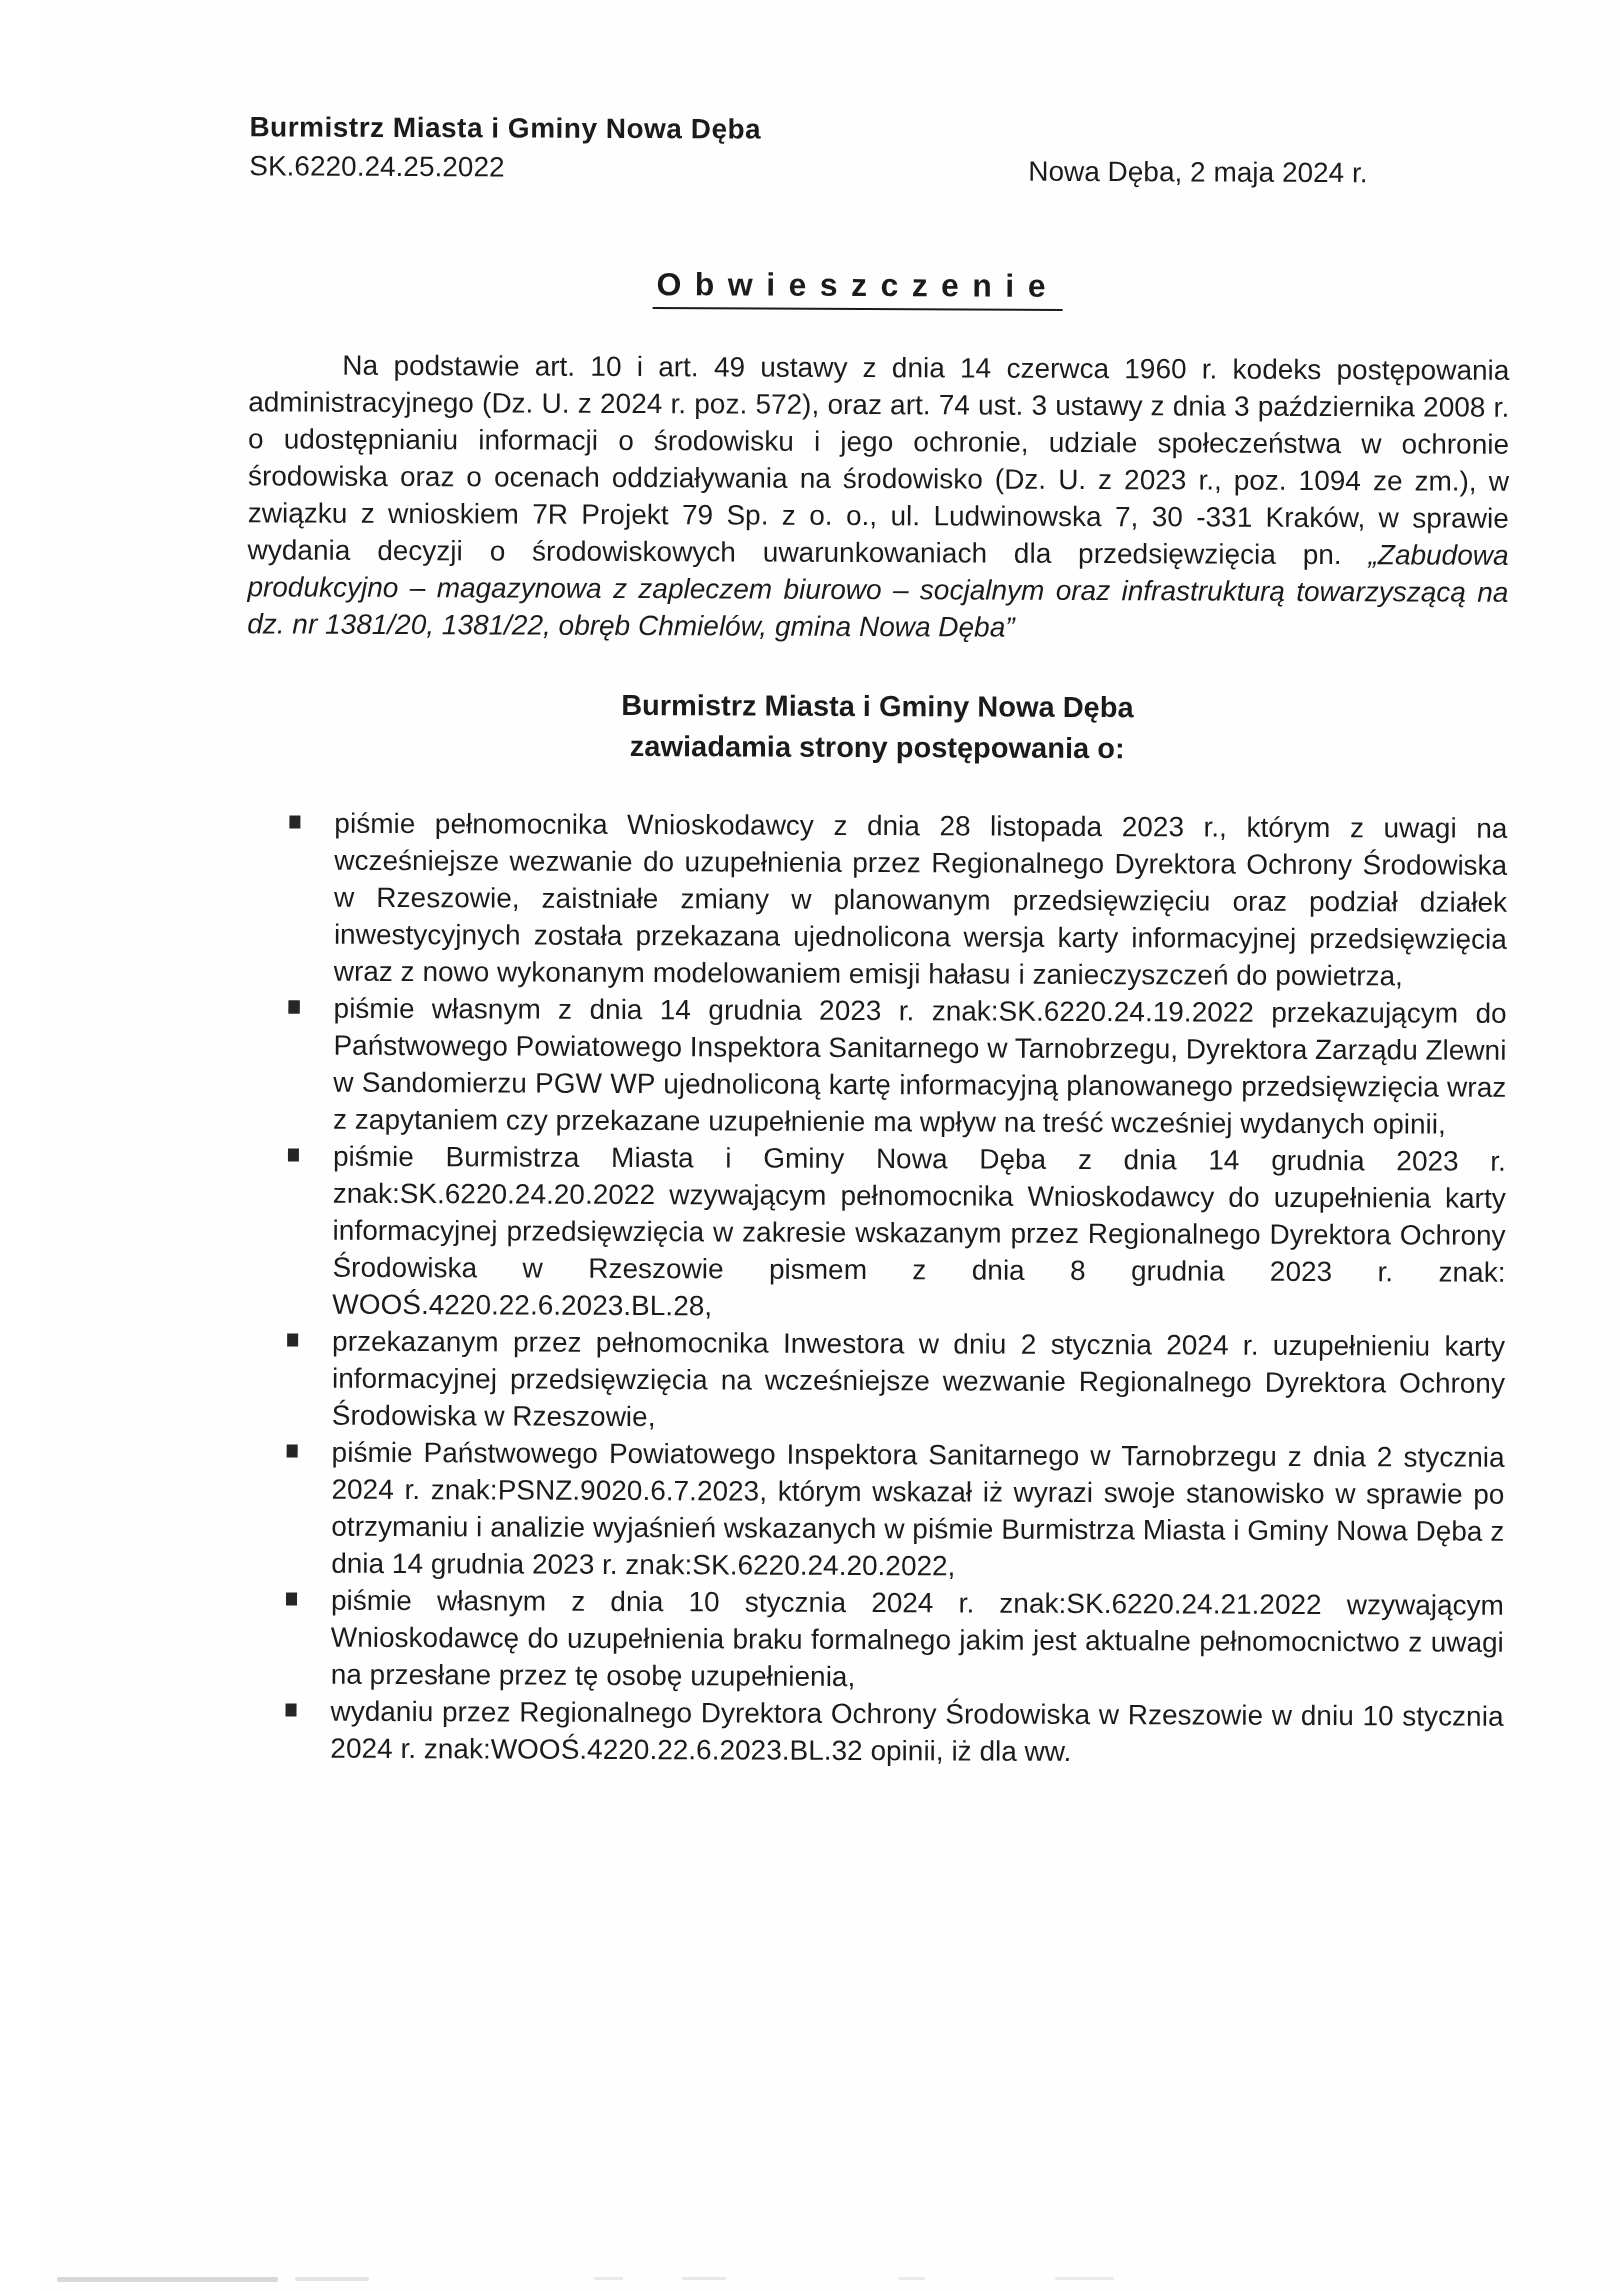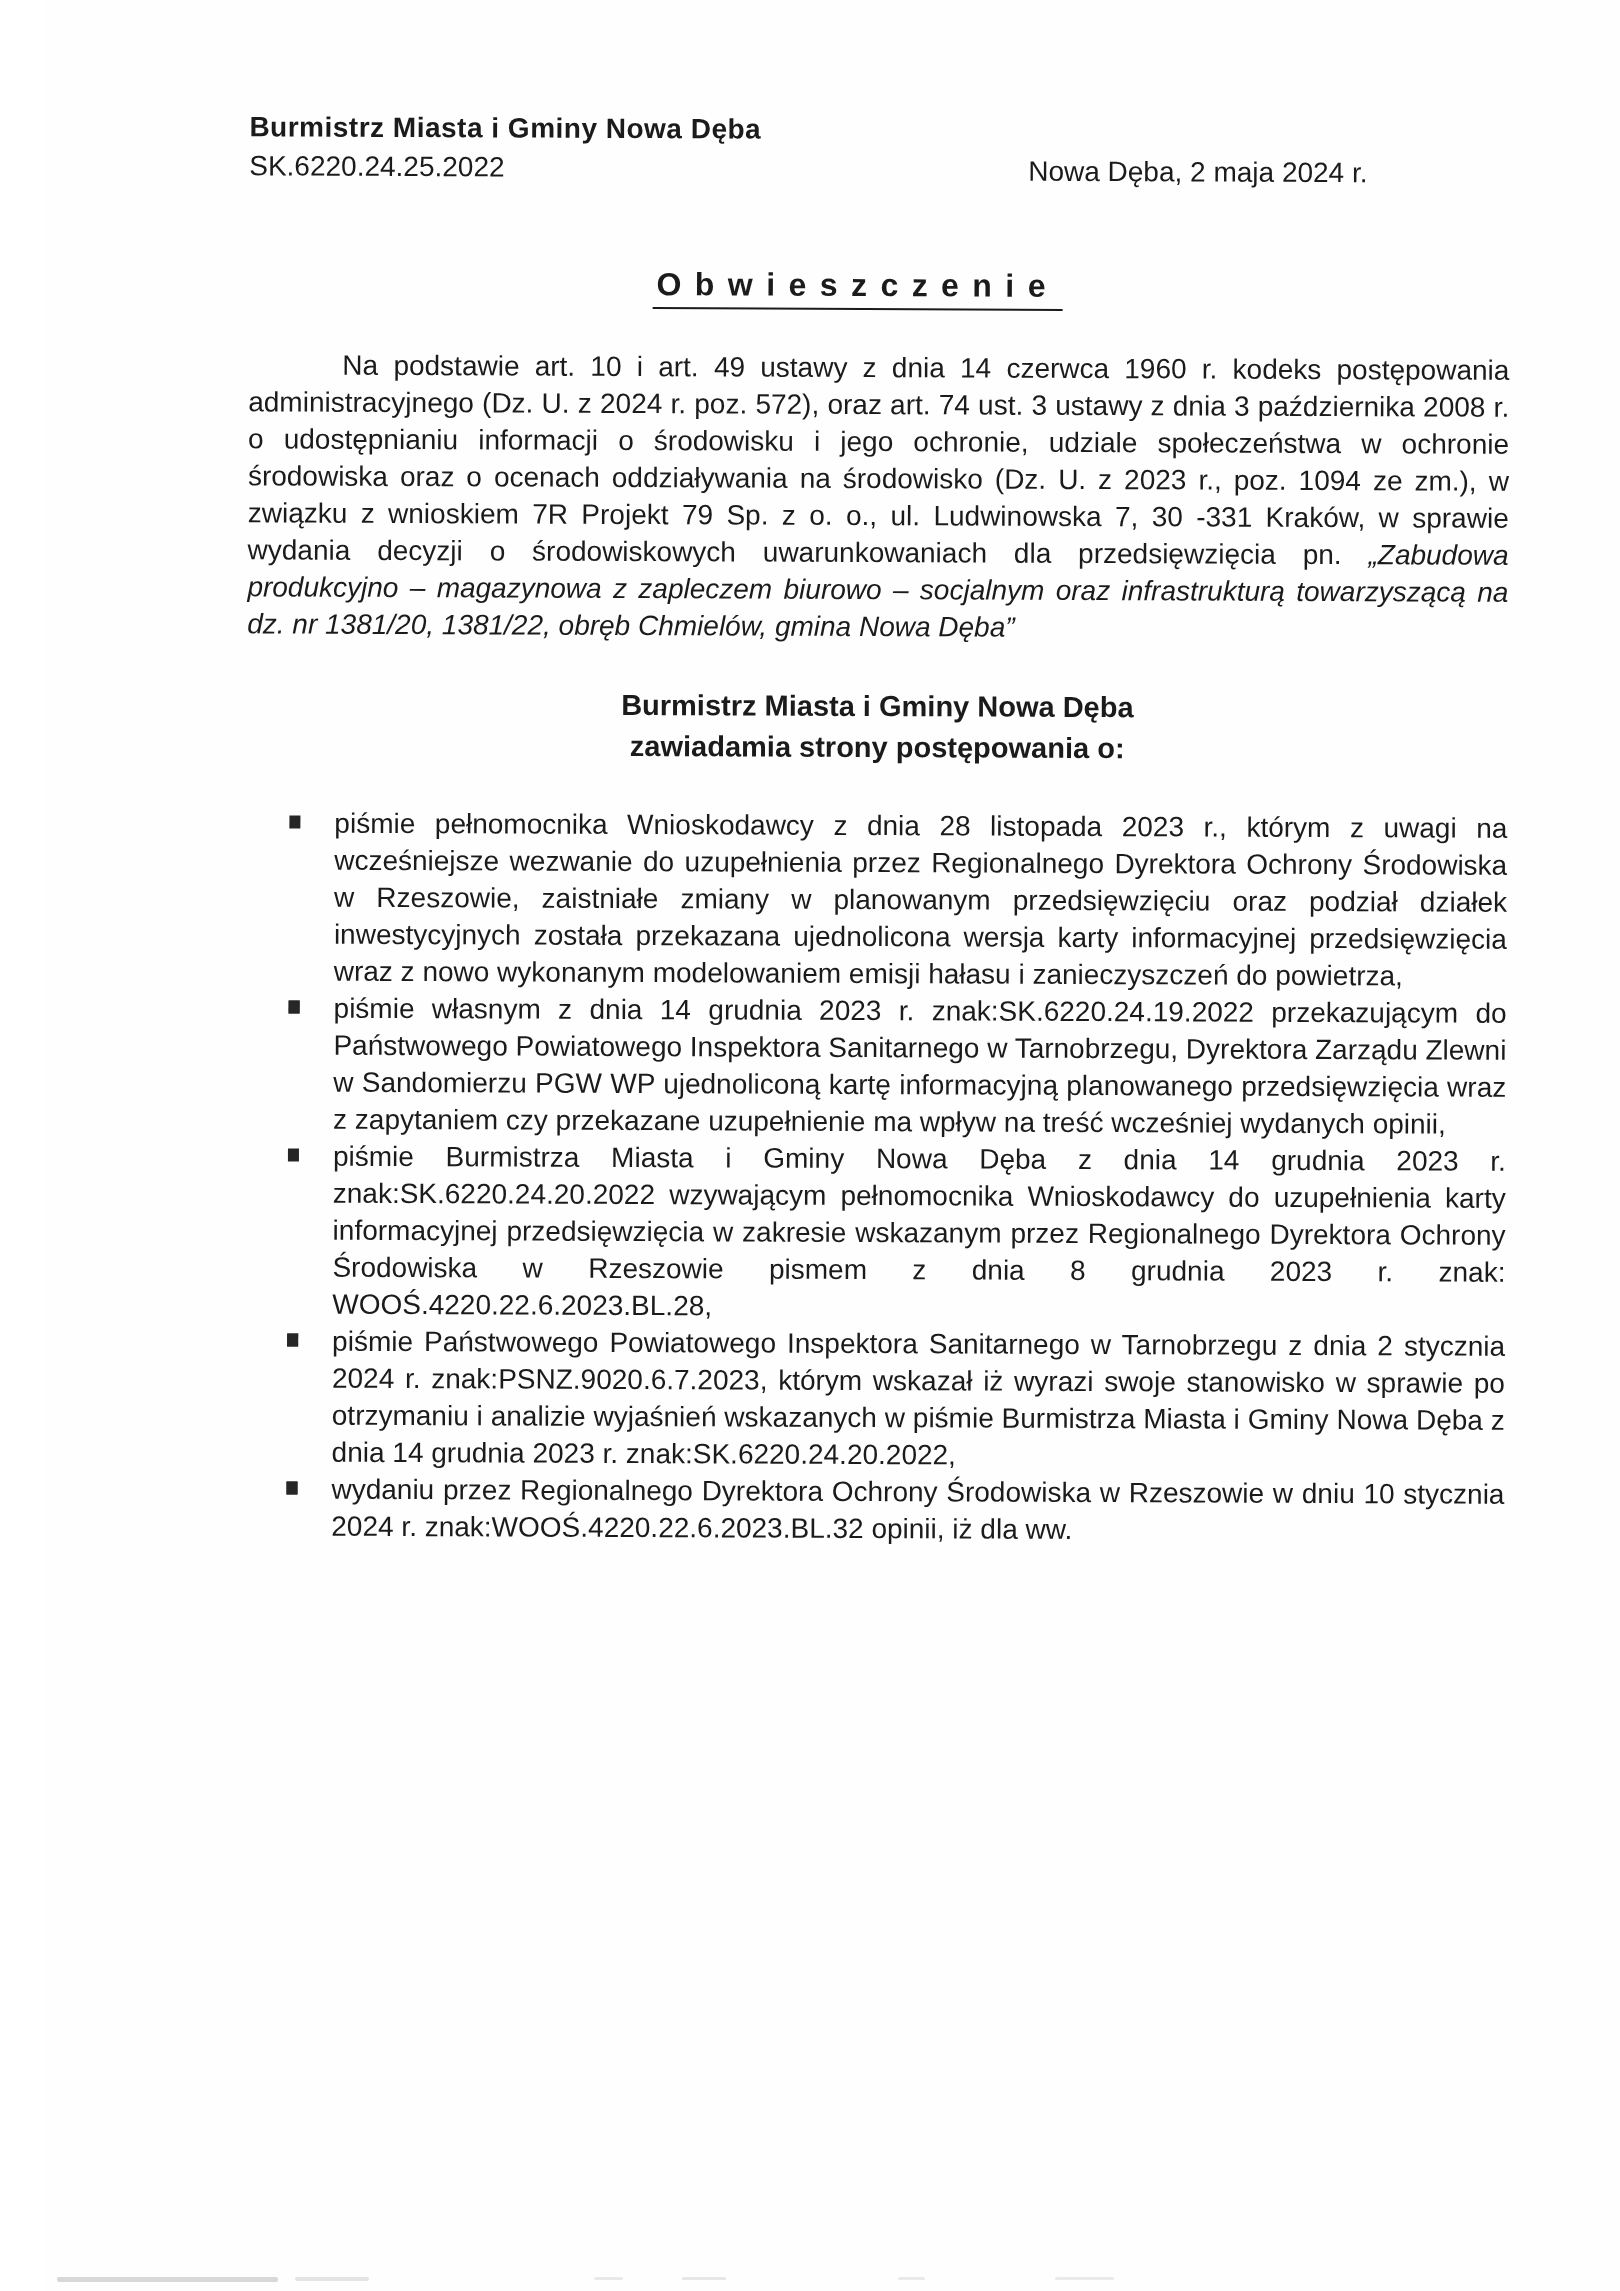--- a/index.html
+++ b/index.html
@@ -138,23 +138,23 @@
       <div class="subheading">
         <div>Burmistrz Miasta i Gminy Nowa Dęba</div>
         <div>zawiadamia strony postępowania o:</div>
       </div>
 
       <ul class="bullet-list">
         <li class="bullet"><span class="marker"></span><span class="bullet-text">piśmie pełnomocnika Wnioskodawcy z dnia 28 listopada 2023 r., którym z uwagi na wcześniejsze wezwanie do uzupełnienia przez Regionalnego Dyrektora Ochrony Środowiska w Rzeszowie, zaistniałe zmiany w planowanym przedsięwzięciu oraz podział działek inwestycyjnych została przekazana ujednolicona wersja karty informacyjnej przedsięwzięcia wraz z nowo wykonanym modelowaniem emisji hałasu i zanieczyszczeń do powietrza,</span></li>
         <li class="bullet"><span class="marker"></span></li>
         <li class="bullet"><span class="marker"></span><span class="bullet-text">piśmie własnym z dnia 14 grudnia 2023 r. znak:SK.6220.24.19.2022 przekazującym do Państwowego Powiatowego Inspektora Sanitarnego w Tarnobrzegu, Dyrektora Zarządu Zlewni w Sandomierzu PGW WP ujednoliconą kartę informacyjną planowanego przedsięwzięcia wraz z zapytaniem czy przekazane uzupełnienie ma wpływ na treść wcześniej wydanych opinii,</span></li>
         <li class="bullet"><span class="marker"></span><span class="bullet-text">piśmie Burmistrza Miasta i Gminy Nowa Dęba z dnia 14 grudnia 2023 r. znak:SK.6220.24.20.2022 wzywającym pełnomocnika Wnioskodawcy do uzupełnienia karty informacyjnej przedsięwzięcia w zakresie wskazanym przez Regionalnego Dyrektora Ochrony Środowiska w Rzeszowie pismem z dnia 8 grudnia 2023 r. znak: WOOŚ.4220.22.6.2023.BL.28,</span></li>
-        <li class="bullet"><span class="marker"></span></li>
+        <li class="bullet"><span class="marker"></span><span class="bullet-text">przekazanym przez pełnomocnika Inwestora w dniu 2 stycznia 2024 r. uzupełnieniu karty informacyjnej przedsięwzięcia na wcześniejsze wezwanie Regionalnego Dyrektora Ochrony Środowiska w Rzeszowie,</span></li>
         <li class="bullet"><span class="marker"></span><span class="bullet-text">piśmie Państwowego Powiatowego Inspektora Sanitarnego w Tarnobrzegu z dnia 2 stycznia 2024 r. znak:PSNZ.9020.6.7.2023, którym wskazał iż wyrazi swoje stanowisko w sprawie po otrzymaniu i analizie wyjaśnień wskazanych w piśmie Burmistrza Miasta i Gminy Nowa Dęba z dnia 14 grudnia 2023 r. znak:SK.6220.24.20.2022,</span></li>
-        <li class="bullet"><span class="marker"></span></li>
+        <li class="bullet"><span class="marker"></span><span class="bullet-text">piśmie własnym z dnia 10 stycznia 2024 r. znak:SK.6220.24.21.2022 wzywającym Wnioskodawcę do uzupełnienia braku formalnego jakim jest aktualne pełnomocnictwo z uwagi na przesłane przez tę osobę uzupełnienia,</span></li>
         <li class="bullet"><span class="marker"></span><span class="bullet-text">wydaniu przez Regionalnego Dyrektora Ochrony Środowiska w Rzeszowie w dniu 10 stycznia 2024 r. znak:WOOŚ.4220.22.6.2023.BL.32 opinii, iż dla ww.</span></li>
       </ul>
     </div>
   </div>
 
   <div class="artifact a1"></div>
   <div class="artifact a2"></div>
   <div class="artifact a3"></div>
   <div class="artifact a4"></div>
   <div class="artifact a5"></div>

